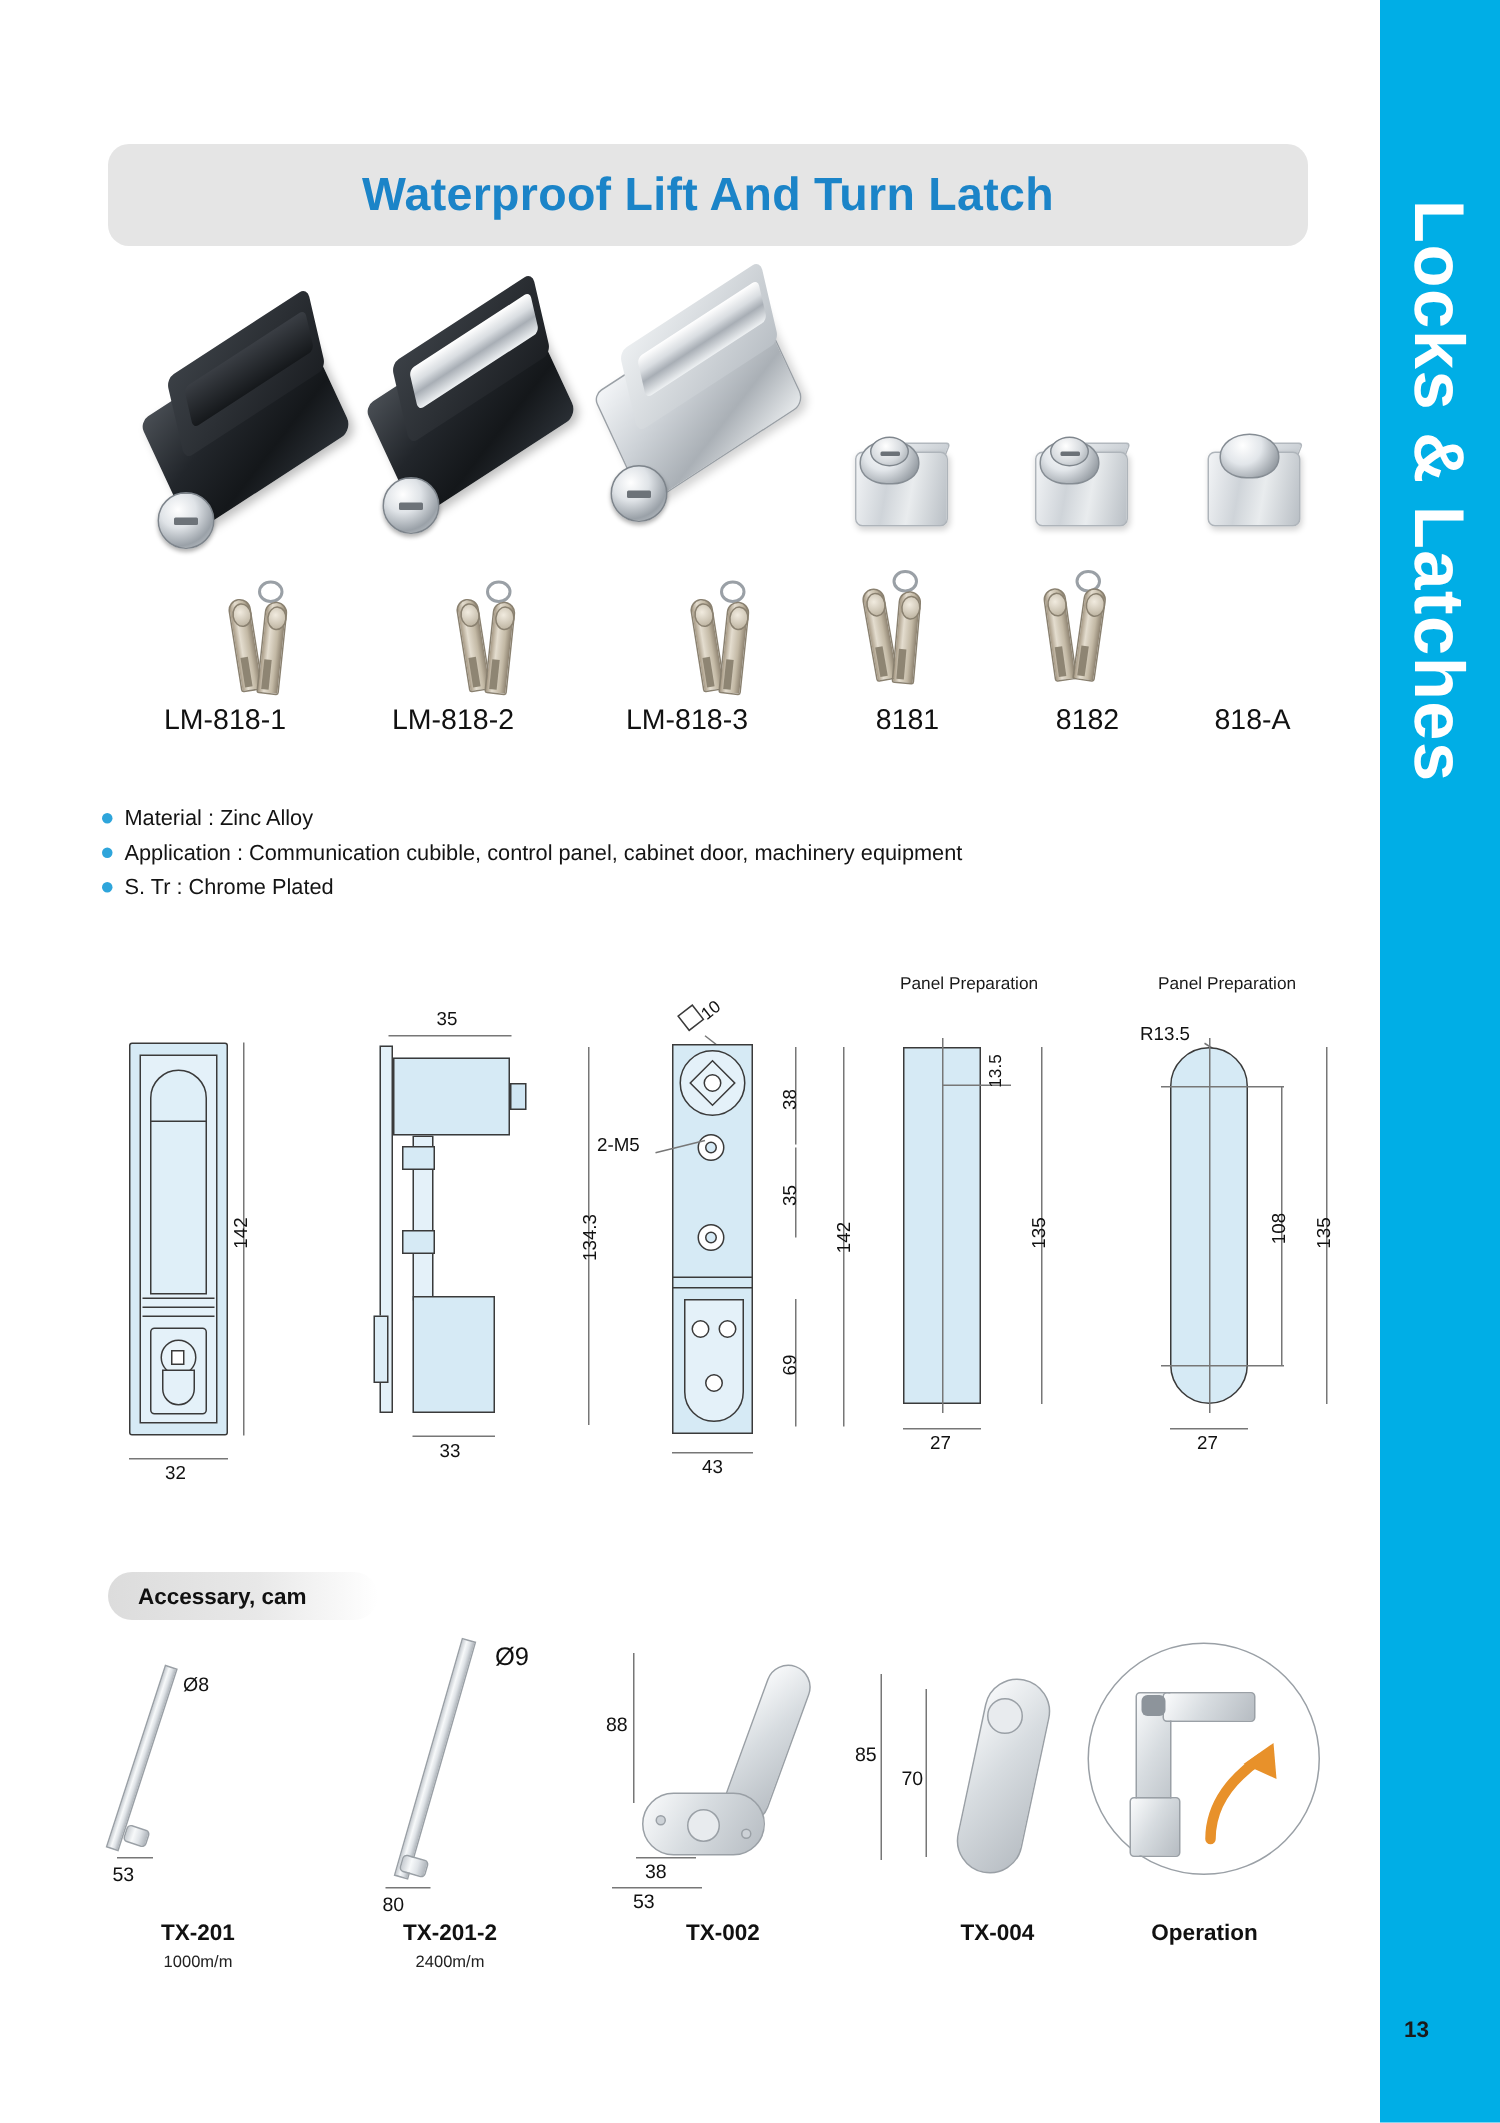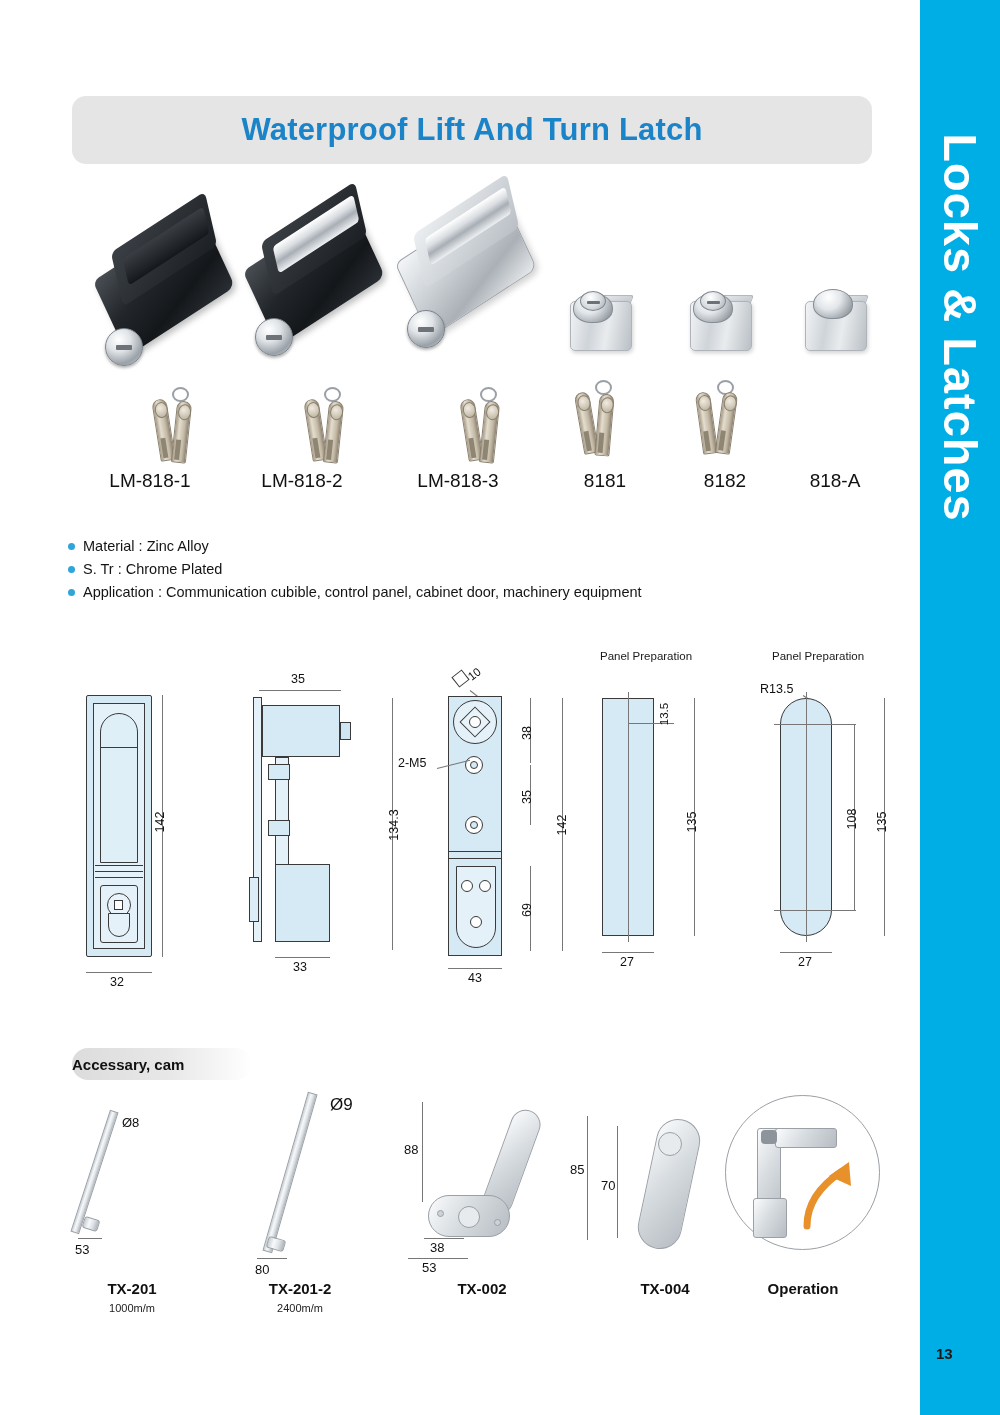--- a/index.html
+++ b/index.html
@@ -248,20 +248,21 @@
   #accessary-banner {
     position: absolute;
     left: 72px; top: 1048px;
     width: 180px; height: 32px;
     border-radius: 16px;
     background: linear-gradient(90deg,#DCDCDC 0%, #E8E8E8 55%, #FFFFFF 100%);
     display: flex;
     align-items: center;
   }
   #accessary-label {
+    margin-left: 20px;
     font-size: 15px;
     font-weight: bold;
     color: #111;
   }
   #accessary-row {
     position: absolute;
     left: 60px; top: 1090px;
     width: 850px; height: 260px;
   }
   .acc { position: absolute; }
@@ -387,25 +388,25 @@
 
 </div>
 
 <div id="spec-list">
   <div class="spec-item">
     <span class="spec-bullet"></span>
     <span>Material : Zinc Alloy</span>
   </div>
   <div class="spec-item">
     <span class="spec-bullet"></span>
-    <span>S. Tr : Chrome Plated</span>
+    <span>Application : Communication cubible, control panel, cabinet door, machinery equipment</span>
   </div>
   <div class="spec-item">
     <span class="spec-bullet"></span>
-    <span>Application : Communication cubible, control panel, cabinet door, machinery equipment</span>
+    <span>S. Tr : Chrome Plated</span>
   </div>
 </div>
 
 <div id="tech-drawings">
 
   <div class="draw-block" style="left:18px; top:55px; width:175px; height:290px;">
     <div class="part-fill" style="left:8px; top:0; width:66px; height:262px; border-radius:2px;"></div>
     <div class="part-fill" style="left:15px; top:8px; width:52px; height:246px; background:#E4F1F9;"></div>
     <div class="part-fill" style="left:22px; top:18px; width:38px; height:150px; border-radius:19px 19px 0 0; background:#DFEFF8;"></div>
     <div class="ln h" style="left:22px; top:52px; width:38px;"></div>

